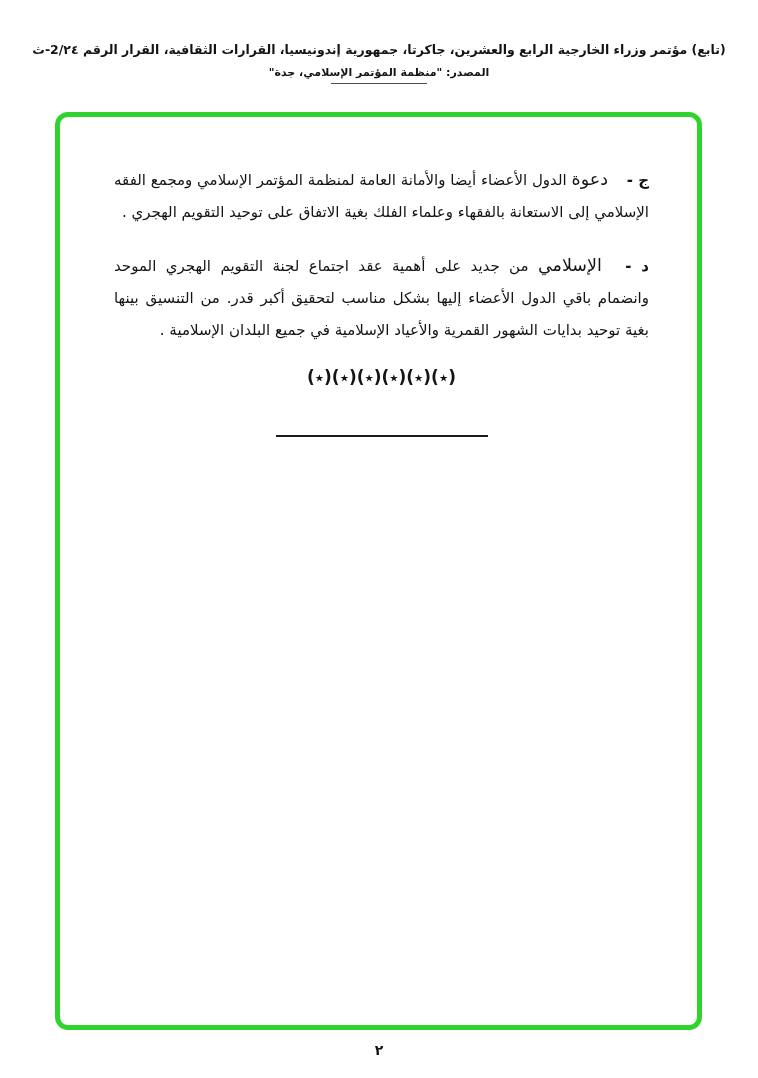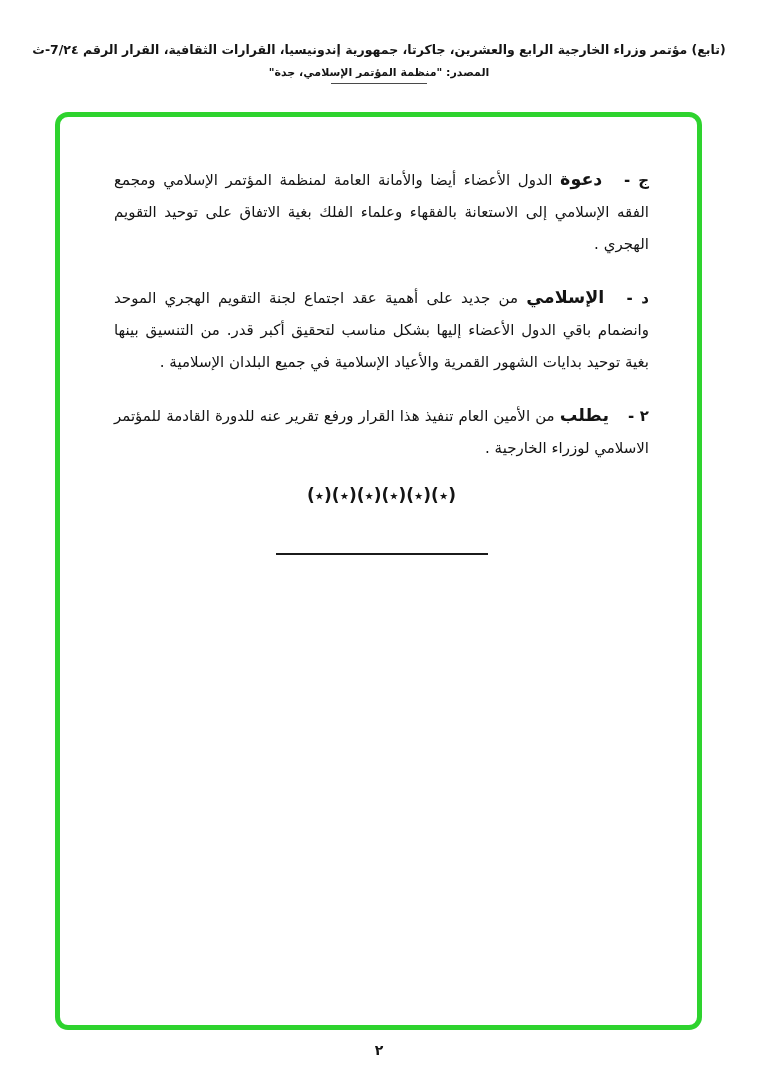--- a/index.html
+++ b/index.html
@@ -38,21 +38,21 @@
   }
 
   
   .item {
     font-size: 15px;
     line-height: 32px;
     text-align: justify;
     margin-bottom: 21px;
   }
   .marker { font-weight: bold; margin-left: 14px; white-space: nowrap; }
-  .lead   { font-weight: bold; font-size: 17.5px; }
+  .lead   { font-weight: normal; font-size: 17.5px; }
 
   
   .ornament {
     direction: ltr;
     text-align: center;
     font-weight: bold;
     font-size: 17px;
     letter-spacing: 2px;
     margin-top: 6px;
   }
@@ -70,45 +70,40 @@
     font-size: 14px;
     font-weight: bold;
   }
 </style>
 </head>
 <body>
 
 <div class="page">
 
   <header class="doc-header">
-    <div class="hdr-line1">(تابع) مؤتمر وزراء الخارجية الرابع والعشرين، جاكرتا، جمهورية إندونيسيا، القرارات الثقافية، القرار الرقم 7/٢٤-ث</div>
+    <div class="hdr-line1">(تابع) مؤتمر وزراء الخارجية الرابع والعشرين، جاكرتا، جمهورية إندونيسيا، القرارات الثقافية، القرار الرقم 2/٢٤-ث</div>
     <div class="hdr-line2">المصدر:  "منظمة المؤتمر الإسلامي، جدة"</div>
     <div class="hdr-rule"></div>
   </header>
 
   <div class="frame">
     <div class="content">
 
       <p class="item">
         <span class="marker">ج -</span>
         <span class="lead">دعوة</span>
         <span class="txt">الدول الأعضاء أيضا والأمانة العامة لمنظمة المؤتمر الإسلامي ومجمع الفقه الإسلامي إلى الاستعانة بالفقهاء وعلماء الفلك بغية الاتفاق على توحيد التقويم الهجري .</span>
       </p>
 
       <p class="item">
         <span class="marker">د -</span>
         <span class="lead">الإسلامي</span>
         <span class="txt">من جديد على أهمية عقد اجتماع لجنة التقويم الهجري الموحد وانضمام باقي الدول الأعضاء إليها بشكل مناسب لتحقيق أكبر قدر. من التنسيق بينها بغية توحيد بدايات الشهور القمرية والأعياد الإسلامية في جميع البلدان الإسلامية .</span>
       </p>
 
-      <p class="item">
-        <span class="marker">٢ -</span>
-        <span class="lead">يطلب</span>
-        <span class="txt">من الأمين العام تنفيذ هذا القرار ورفع تقرير عنه للدورة القادمة للمؤتمر الاسلامي لوزراء الخارجية .</span>
-      </p>
 
       <div class="ornament">(٭)(٭)(٭)(٭)(٭)(٭)</div>
 
       <div class="end-rule"></div>
 
     </div>
   </div>
 
   <footer>
     <div class="pagenum">٢</div>

